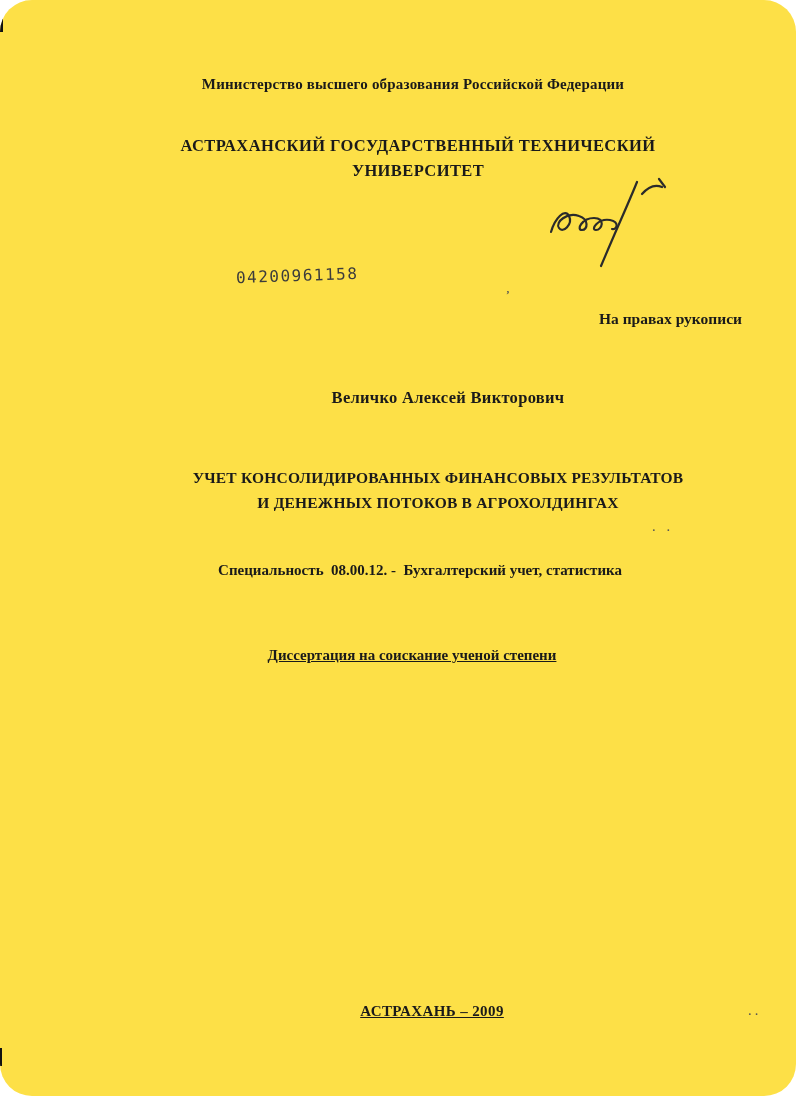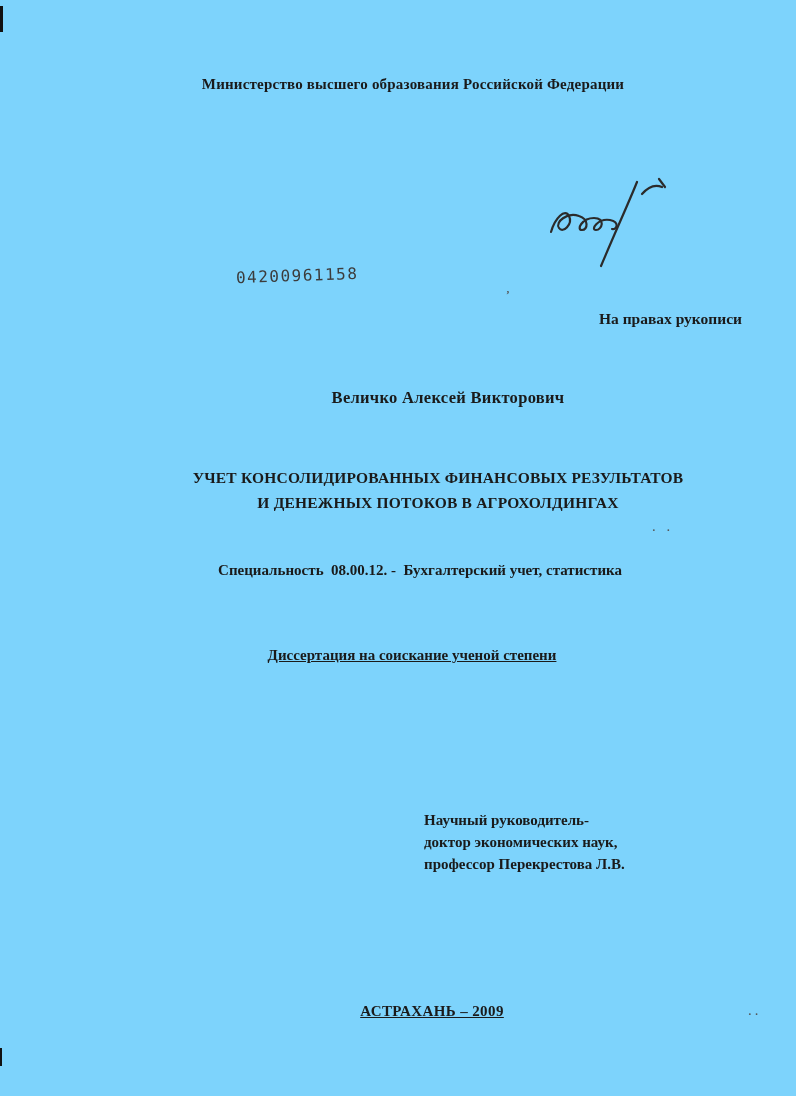--- a/index.html
+++ b/index.html
@@ -1,22 +1,23 @@
 <!DOCTYPE html>
 <html><head>
 <meta charset="utf-8">
 <style>
   html,body{margin:0;padding:0;background:#ffffff;}
   .page{
     position:relative;
     width:796px;height:1096px;
-    background:#7dd3fc;
+    background:#fde047;
     font-family:"Liberation Serif", serif;
     color:#1a1a1a;
     overflow:hidden;
+    border-radius:32px;
   }
   .txt{position:absolute;font-weight:bold;}
   .center{text-align:center;}
 
   .ministry{top:76px;left:30px;width:766px;font-size:15px;letter-spacing:.2px;}
   .university{top:134px;left:138px;width:560px;font-size:16.5px;line-height:1.5;letter-spacing:.4px;}
   .signature{position:absolute;top:176px;left:545px;width:125px;height:98px;}
   .stamp{top:266px;left:236px;font-family:"DejaVu Sans Mono", monospace;font-weight:normal;
          font-size:16px;letter-spacing:1.5px;color:#3c3c3c;transform:rotate(-2deg);}
   .manuscript{top:310px;right:54px;font-size:15.5px;margin-left:26px;}
@@ -35,20 +36,21 @@
   .s2{top:524px;left:652px;letter-spacing:4px;}
   .s3{top:1008px;left:748px;letter-spacing:3px;}
 </style>
 </head>
 <body>
 
 <div class="page">
 
   <div class="txt center ministry">Министерство высшего образования Российской Федерации</div>
 
+  <div class="txt center university">АСТРАХАНСКИЙ ГОСУДАРСТВЕННЫЙ ТЕХНИЧЕСКИЙ УНИВЕРСИТЕТ</div>
 
   <div class="signature">
     <svg width="125" height="98" viewBox="0 0 125 98" fill="none" stroke="#2b2b2b" stroke-width="2.2" stroke-linecap="round" stroke-linejoin="round">
       <path d="M6,56 C10,42 20,32 24,40 C28,48 18,58 14,52 C10,46 22,36 34,40 C44,43 43,54 37,54 C31,54 37,42 49,42 C61,42 57,54 51,54 C45,54 53,42 65,44 C75,46 72,54 67,53"></path>
       <path d="M92,6 C84,26 72,52 56,90"></path>
       <path d="M97,18 C103,11 110,8 117,11"></path>
       <path d="M114,3 l6,8"></path>
     </svg>
   </div>
 
@@ -62,25 +64,20 @@
     <div>УЧЕТ КОНСОЛИДИРОВАННЫХ ФИНАНСОВЫХ РЕЗУЛЬТАТОВ</div>
     <div>И ДЕНЕЖНЫХ ПОТОКОВ В АГРОХОЛДИНГАХ</div>
   </div>
 
   <div class="txt center specialty">Специальность  08.00.12. -  Бухгалтерский учет, статистика</div>
 
   <div class="txt center dissertation">
     <div>Диссертация на соискание ученой степени</div>
   </div>
 
-  <div class="txt supervisor">
-    <div>Научный руководитель-</div>
-    <div>доктор экономических наук,</div>
-    <div>профессор Перекрестова Л.В.</div>
-  </div>
 
   <div class="txt center cityyear">АСТРАХАНЬ – 2009</div>
 
   <div class="artifact a1"></div>
   <div class="artifact a2"></div>
   <div class="speck s1">’</div>
   <div class="speck s2">·&nbsp;·</div>
   <div class="speck s3">··</div>
 
 </div>

